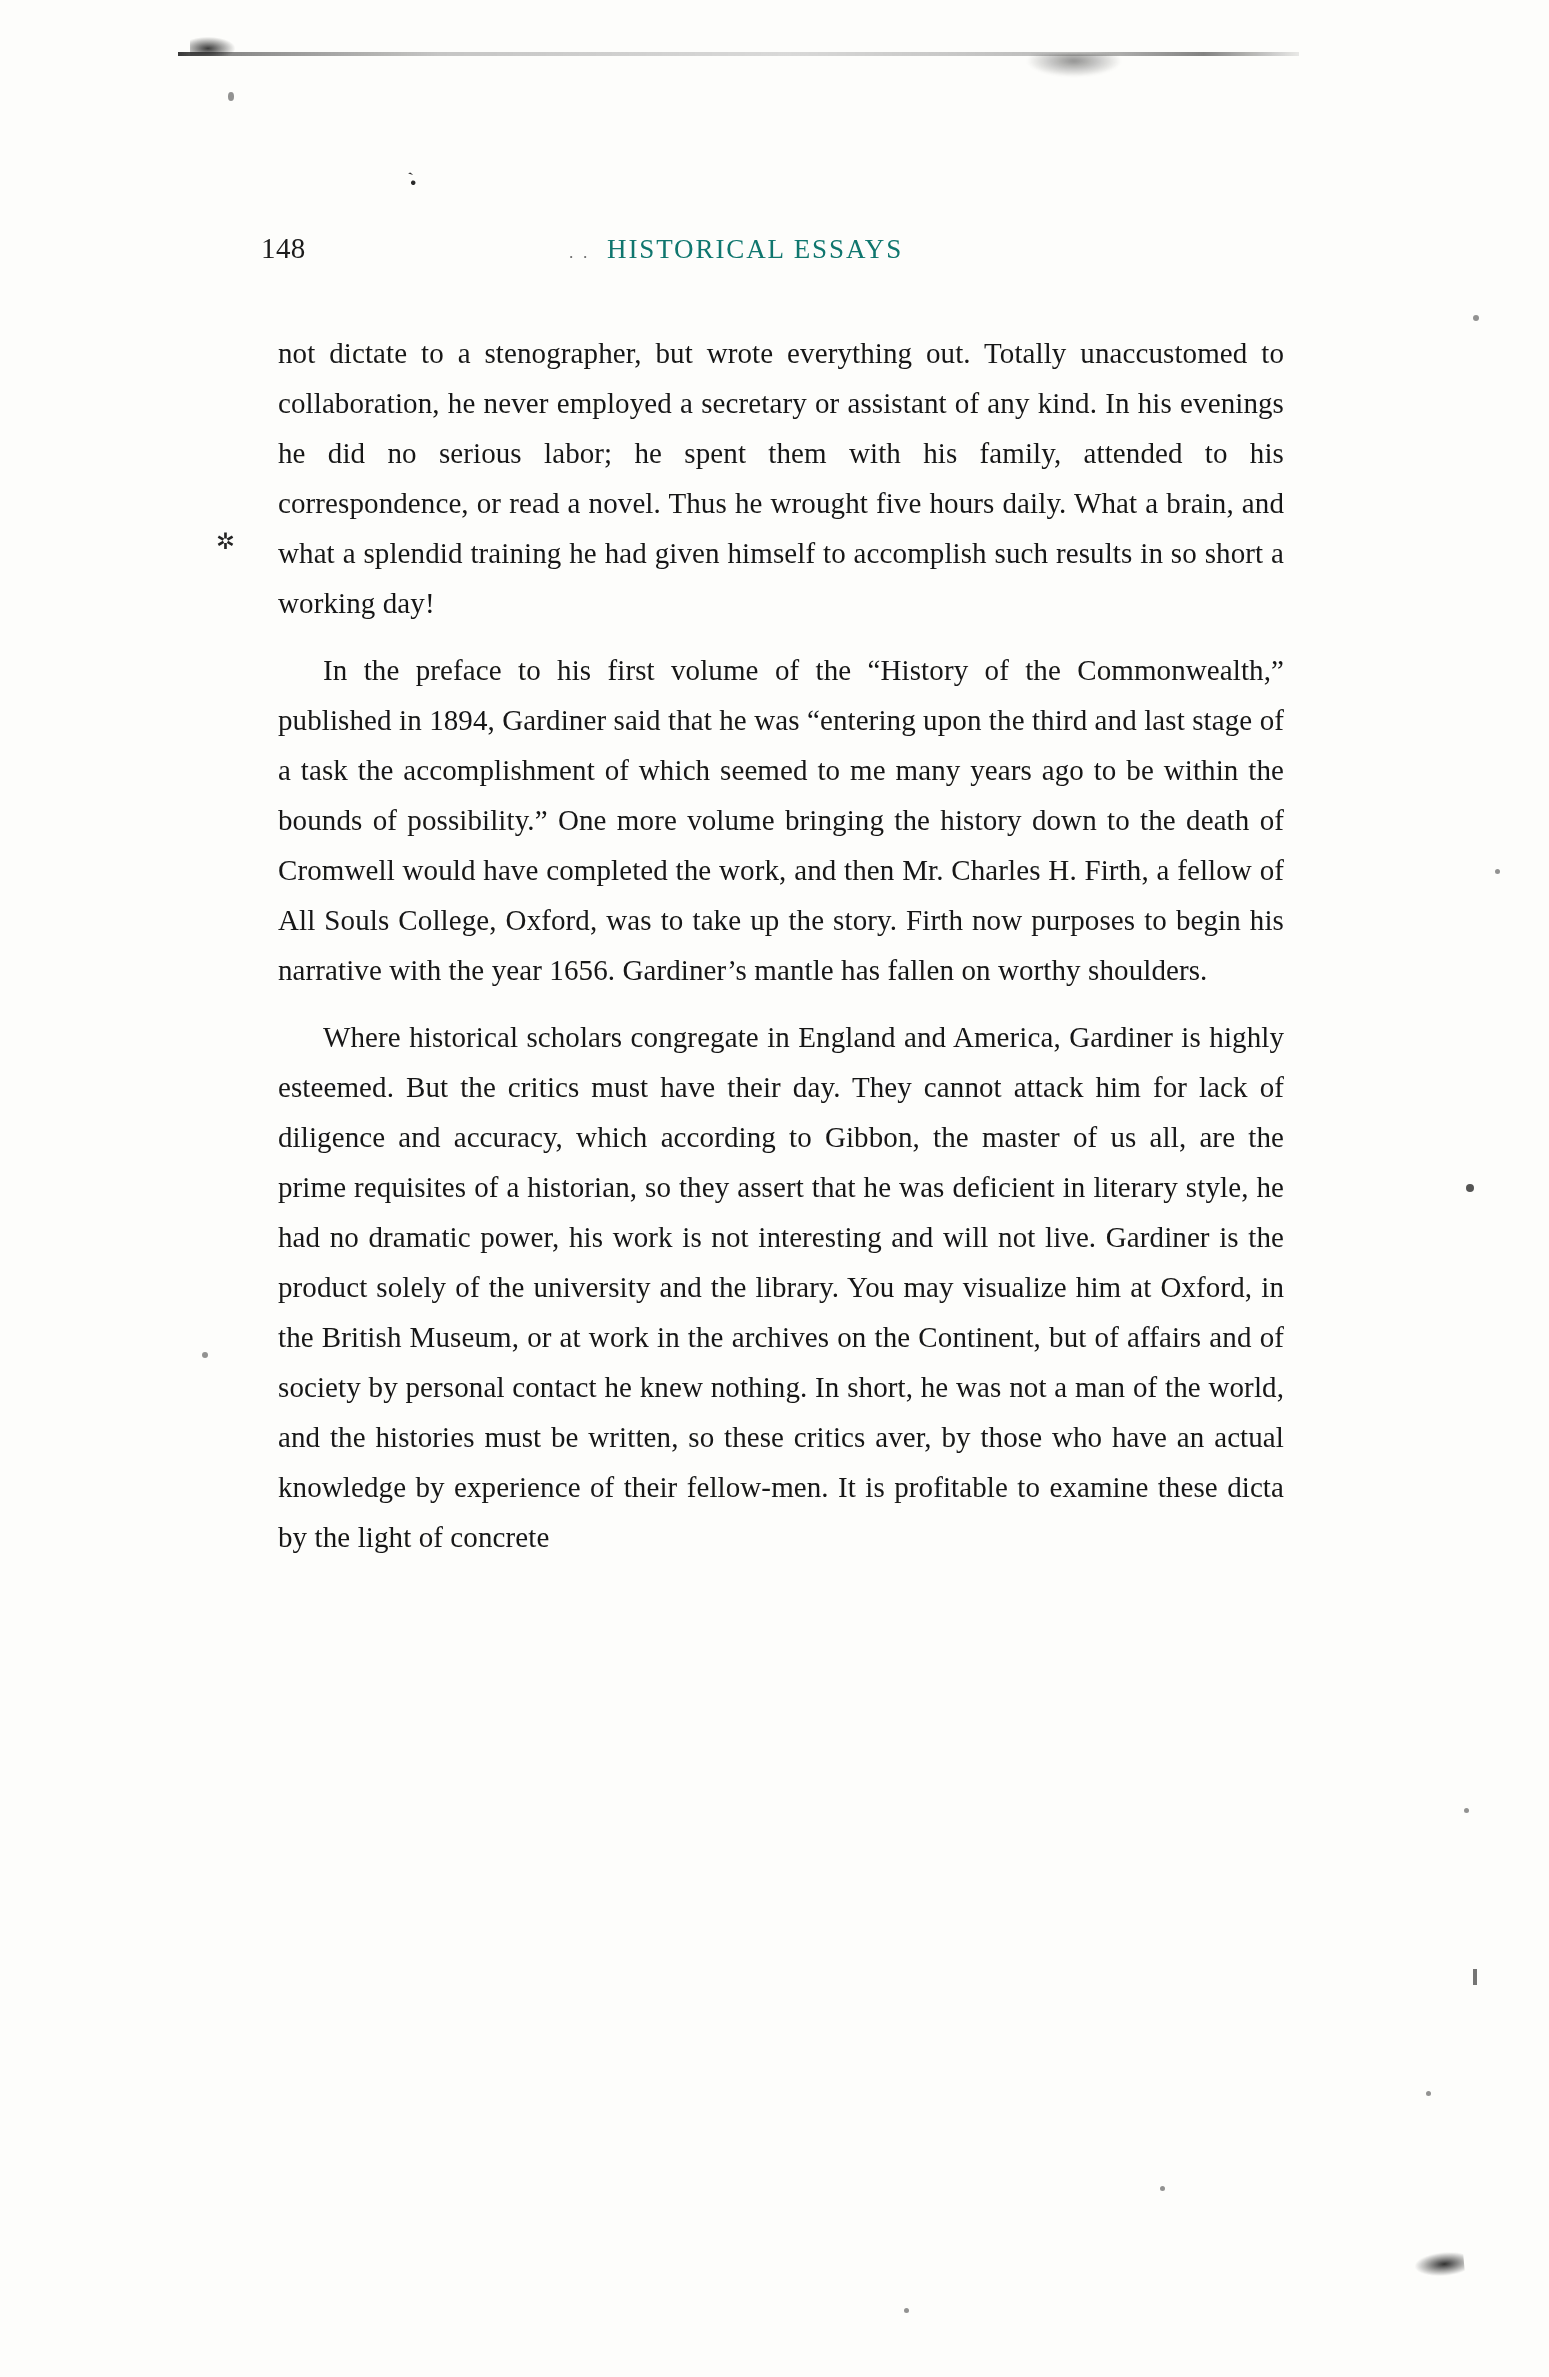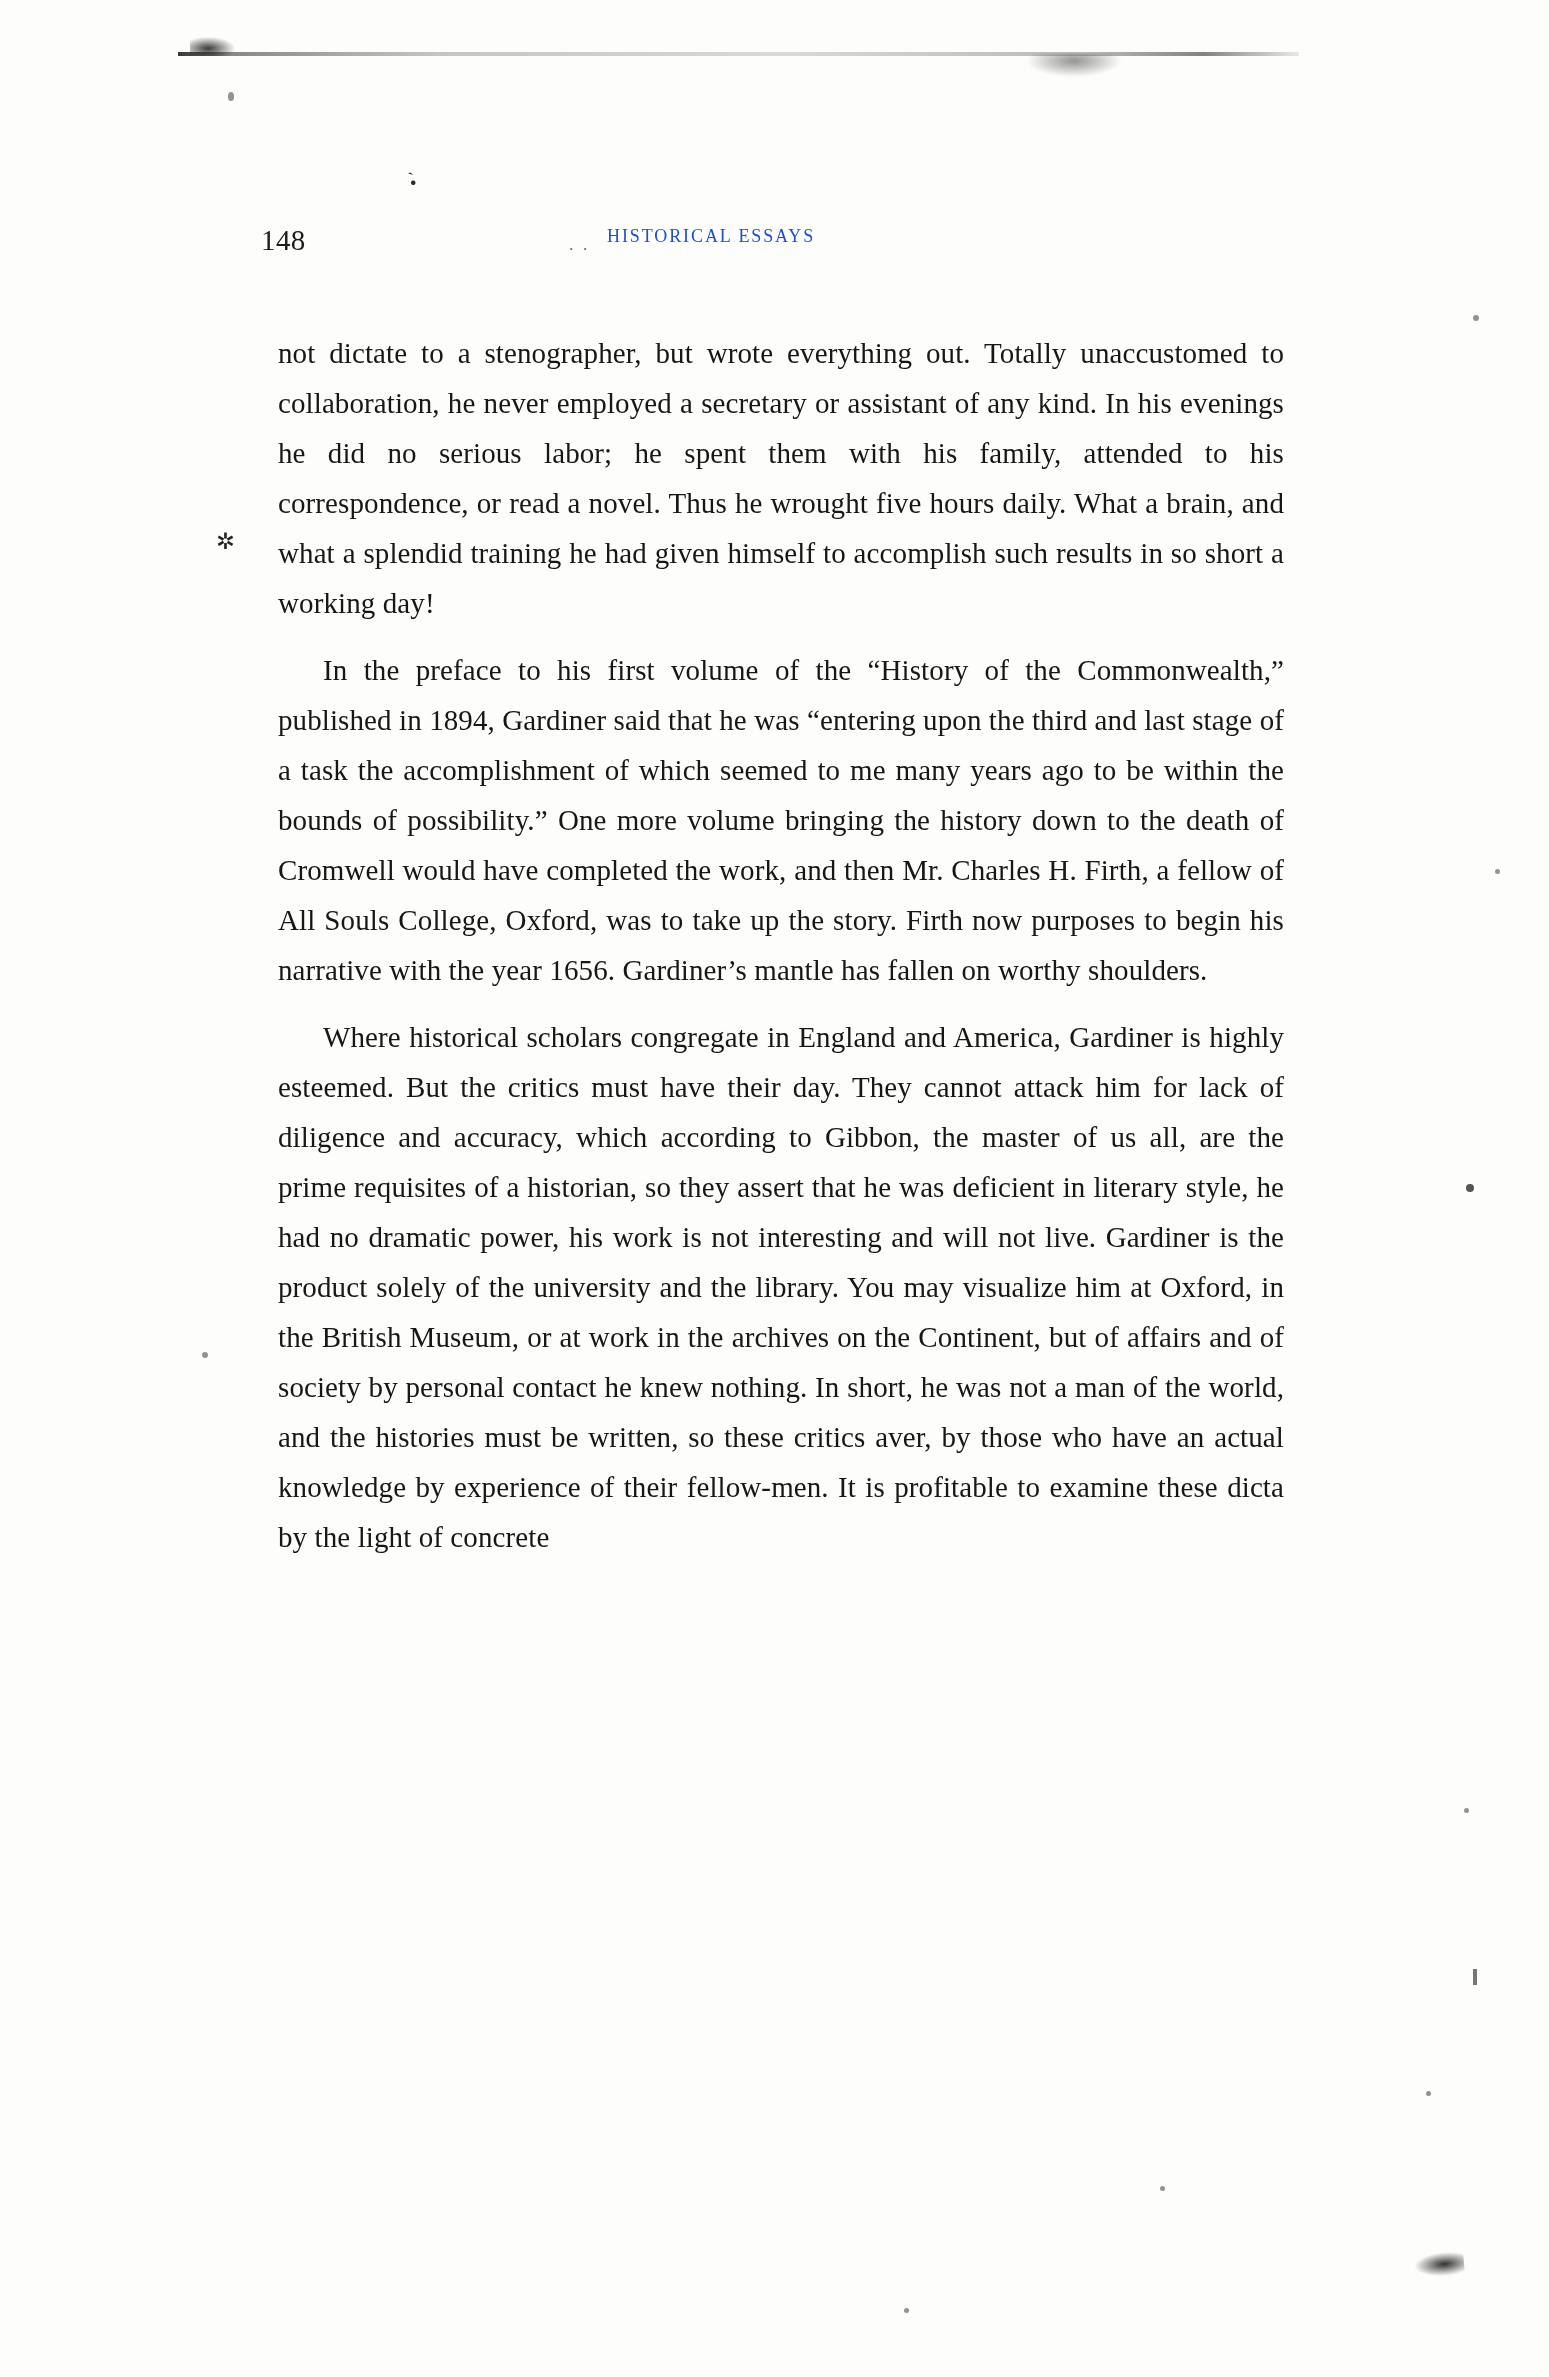--- a/index.html
+++ b/index.html
@@ -74,39 +74,39 @@
     position: absolute;
     background: #3b3b3b;
     border-radius: 50%;
     opacity: .55;
   }
 
   
   .running-head {
     position: absolute;
     left: 261px;
-    top: 224px;
+    top: 232px;
     width: 1043px;
     height: 38px;
   }
   .folio {
     position: absolute;
     left: 0;
     top: 0;
     font-size: 29px;
     letter-spacing: 0.4px;
     color: #1c1c1c;
   }
   .head-title {
     position: absolute;
     left: 346px;
     top: 1.7px;
-    font-size: 18px;
+    font-size: 27px;
     letter-spacing: 1.9px;
-    color: #1d4ed8;
+    color: #0f766e;
   }
   .head-dots {
     position: absolute;
     left: 308px;
     top: 10.4px;
     font-size: 17.4px;
     color: #6a6a6a;
     letter-spacing: 2.6px;
   }
   .caret-mark {

